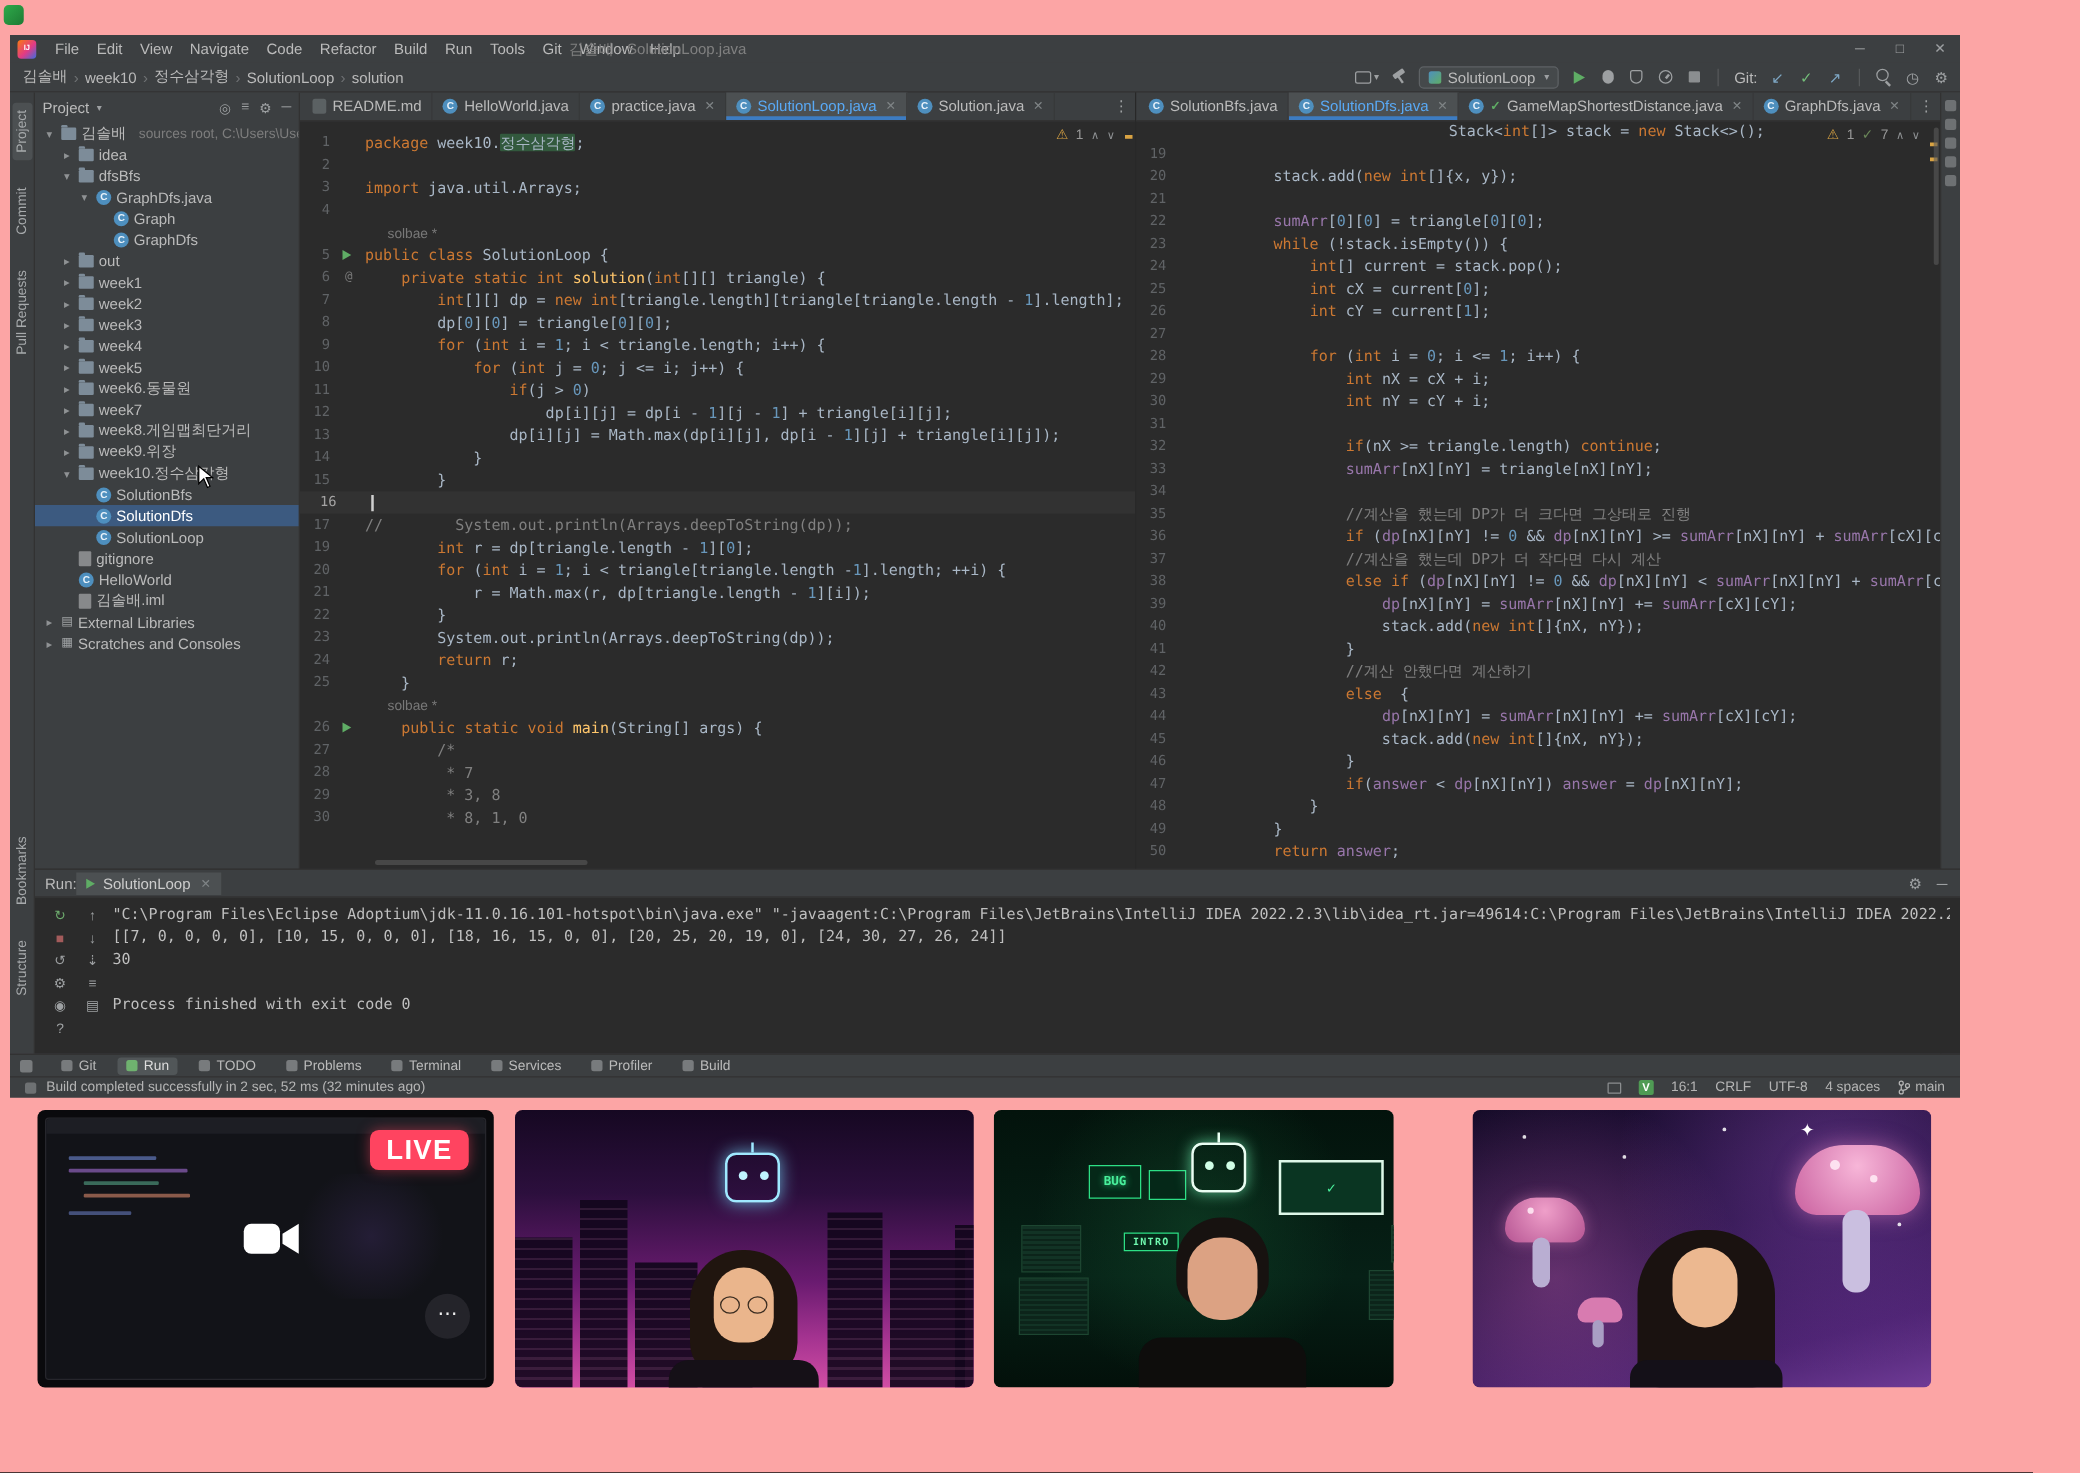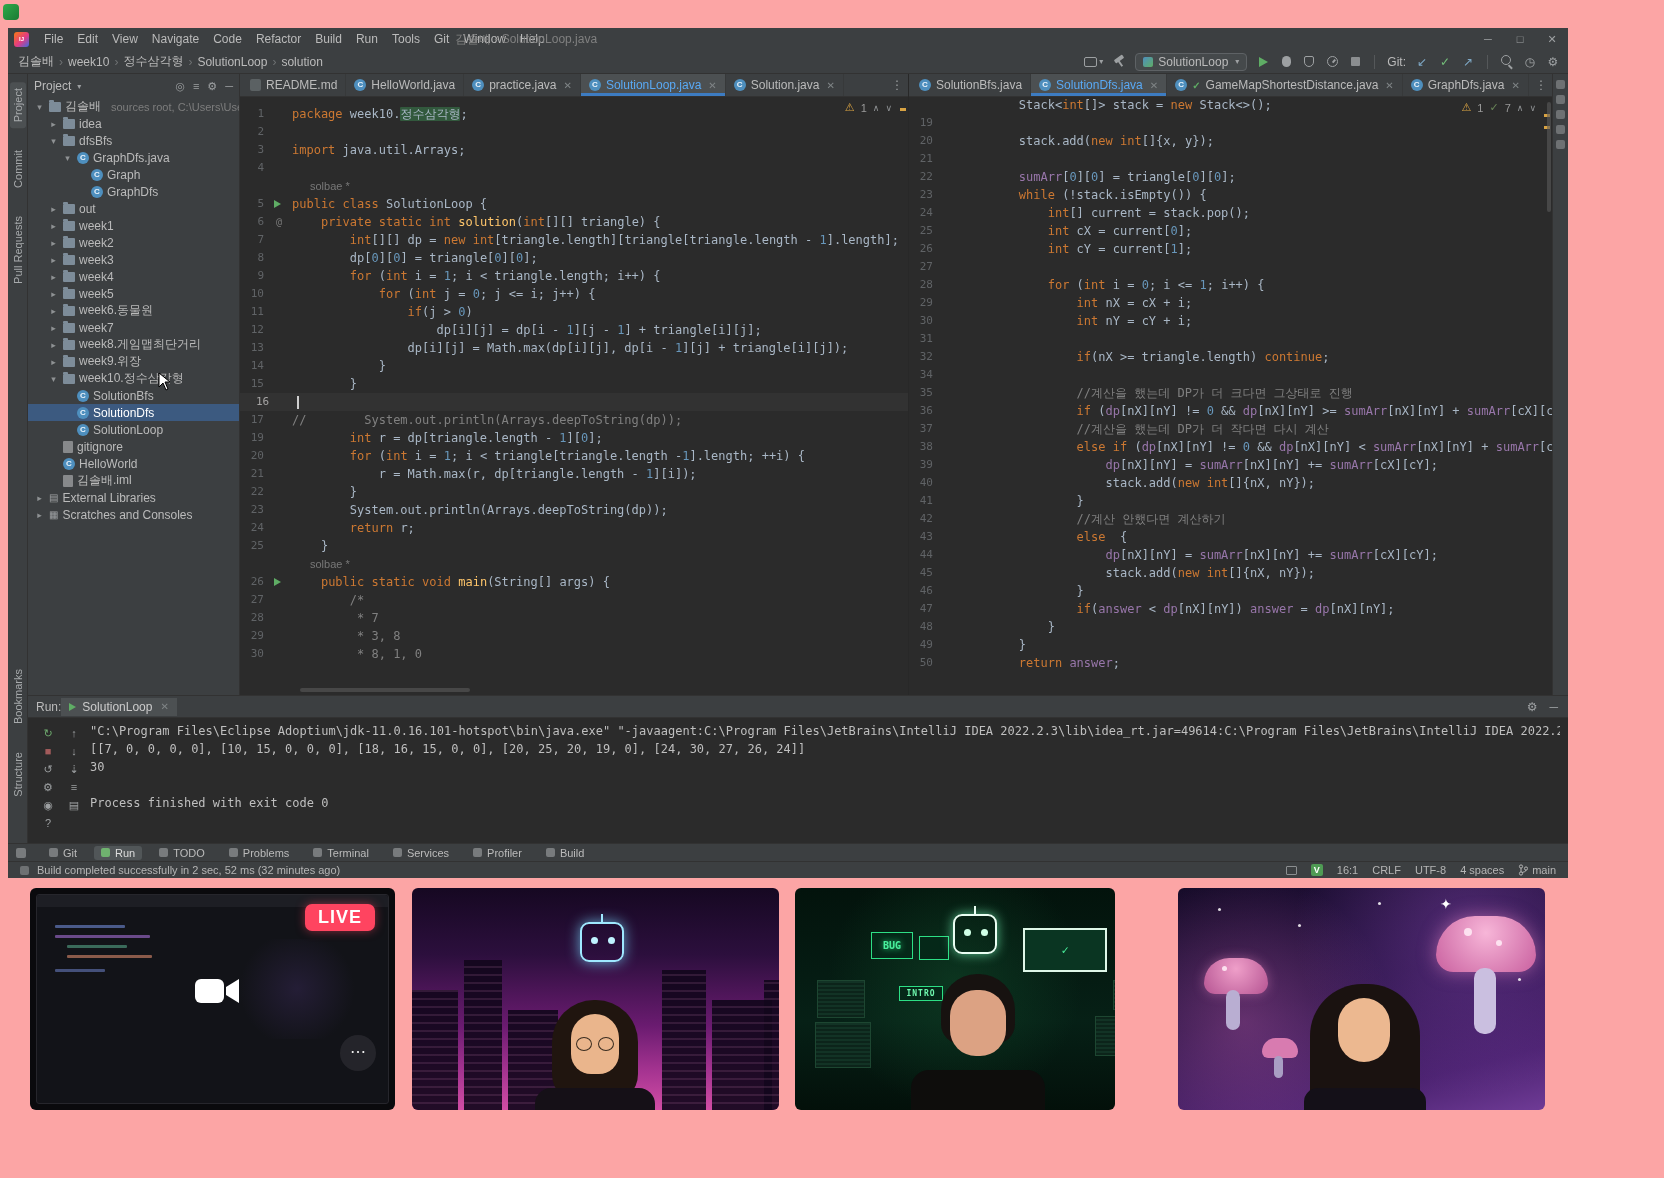--- a/index.html
+++ b/index.html
@@ -74,21 +74,21 @@
   .ed-left{left:232px;width:668px;}
   .ed-right{left:900px;width:644px;border-left:1px solid #282828;}
   .tabbar{position:relative;height:23px;background:#3c3f41;border-bottom:1px solid #323232;display:flex;align-items:stretch;padding-left:2px;}
   .tab{display:flex;align-items:center;gap:5px;padding:0 8px;font-size:12px;color:#bbb;border-right:1px solid #37393a;}
   .tab.active{background:#4c5052;box-shadow:inset 0 -3px 0 #3d7cc2;color:#59a9f5;}
   .tclose{color:#7f8486;font-size:10px;margin-left:2px;}
   .tcheck{color:#5fad65;font-size:10px;font-weight:bold;}
   .tab-more{position:absolute;right:5px;top:0;line-height:23px;color:#9da0a2;}
   .code{position:absolute;left:0;top:23px;right:0;bottom:0;padding-top:8px;overflow:hidden;font-family:"DejaVu Sans Mono",monospace;font-size:12px;}
   .crow{display:flex;height:18px;line-height:18px;}
-  .crow.partial{margin-top:-9px;}
+  .crow.partial{margin-top:-9px;justify-content:center;}
   .crow.active{background:#323232;}
   .ln{flex:0 0 30px;text-align:right;padding-right:6px;color:#606366;font-size:11px;}
   .crow.active .ln{color:#a4a3a3;padding-left:16px;}
   .gic{flex:0 0 18px;position:relative;color:#787878;font-size:10px;text-align:center;}
   .runarrow{position:absolute;left:4px;top:5px;width:0;height:0;border-left:7px solid #5fad65;border-top:4px solid transparent;border-bottom:4px solid transparent;}
   .ctext{flex:0 0 auto;white-space:pre;color:#a9b7c6;padding-left:4px;}
   .kw{color:#cc7832;}
   .num{color:#6897bb;}
   .cmt{color:#808080;}
   .fld{color:#9876aa;}
@@ -140,21 +140,21 @@
   .t4{left:1178px;width:367px;background:radial-gradient(circle at 78% 18%,rgba(138,75,184,.42),transparent 50%),radial-gradient(circle at 18% 60%,rgba(214,107,184,.33),transparent 45%),linear-gradient(165deg,#150b28 0%,#2a1347 45%,#4b2270 80%,#6f3b96 100%);}
   .ss-win{position:absolute;left:6px;top:6px;right:6px;bottom:6px;background:#121318;border:1px solid #26262c;border-radius:3px;}
   .ss-bar{position:absolute;left:0;top:0;right:0;height:12px;background:#1d1e24;border-radius:3px 3px 0 0;}
   .ssl{position:absolute;height:3px;border-radius:1px;}
   .ssl.l1{left:18px;top:30px;width:70px;background:#4a5a8a;}
   .ssl.l2{left:18px;top:40px;width:95px;background:#6a4a8a;}
   .ssl.l3{left:30px;top:50px;width:60px;background:#3a6a5a;}
   .ssl.l4{left:30px;top:60px;width:85px;background:#8a5a4a;}
   .ssl.l5{left:18px;top:74px;width:50px;background:#44507a;}
   .ss-glow{position:absolute;right:26px;top:44px;width:130px;height:100px;background:radial-gradient(circle,rgba(58,42,90,.45),transparent 70%);}
-  .live-badge{position:absolute;top:16px;right:20px;background:#ff4460;color:#fff;font-weight:bold;font-size:18px;letter-spacing:1px;padding:3px 13px;border-radius:7px;box-shadow:0 0 10px rgba(255,68,96,.5);}
+  .live-badge{position:absolute;top:16px;right:20px;background:#ff4460;color:#fff;font-weight:bold;font-size:22px;letter-spacing:1px;padding:3px 13px;border-radius:7px;box-shadow:0 0 10px rgba(255,68,96,.5);}
   .cam-btn{position:absolute;left:163px;top:82px;width:48px;height:42px;}
   .dots-btn{position:absolute;left:310px;top:147px;width:36px;height:36px;border-radius:50%;background:rgba(40,40,46,.85);color:#eee;text-align:center;line-height:34px;font-size:16px;}
   .bldg{position:absolute;bottom:0;background:rgba(18,6,28,.92);background-image:repeating-linear-gradient(0deg,transparent 0 6px,rgba(255,160,220,.12) 6px 8px);}
   .b1{left:0;width:46px;height:120px;} .b2{left:52px;width:38px;height:150px;} .b3{left:96px;width:50px;height:100px;}
   .b4{left:250px;width:44px;height:140px;} .b5{left:300px;width:60px;height:110px;} .b6{left:150px;width:40px;height:90px;} .b7{left:352px;width:15px;height:130px;}
   .robot-sign{position:absolute;left:168px;top:34px;width:44px;height:40px;border:2px solid #9fe9ff;border-radius:9px;box-shadow:0 0 14px rgba(120,220,255,.75);}
   .robot-sign::before{content:"";position:absolute;left:9px;top:13px;width:7px;height:7px;border-radius:50%;background:#bff3ff;box-shadow:17px 0 0 #bff3ff;}
   .robot-sign::after{content:"";position:absolute;left:19px;top:-10px;width:2px;height:8px;background:#9fe9ff;}
   .robot3{left:158px;top:26px;border-color:#eafff3;box-shadow:0 0 12px rgba(120,255,190,.7);}
   .robot3::before{background:#d0ffe6;box-shadow:17px 0 0 #d0ffe6;}
@@ -748,20 +748,25 @@
             <span class="ln">31</span>
             <span class="gic"></span>
             <span class="ctext"></span>
           </div>
           <div class="crow">
             <span class="ln">32</span>
             <span class="gic"></span>
             <span class="ctext">                <span class="kw">if</span>(nX &gt;= triangle.length) <span class="kw">continue</span>;</span>
           </div>
           <div class="crow">
+            <span class="ln">33</span>
+            <span class="gic"></span>
+            <span class="ctext">                <span class="fld">sumArr</span>[nX][nY] = triangle[nX][nY];</span>
+          </div>
+          <div class="crow">
             <span class="ln">34</span>
             <span class="gic"></span>
             <span class="ctext"></span>
           </div>
           <div class="crow">
             <span class="ln">35</span>
             <span class="gic"></span>
             <span class="ctext"><span class="cmt">                //계산을 했는데 DP가 더 크다면 그상태로 진행</span></span>
           </div>
           <div class="crow">

